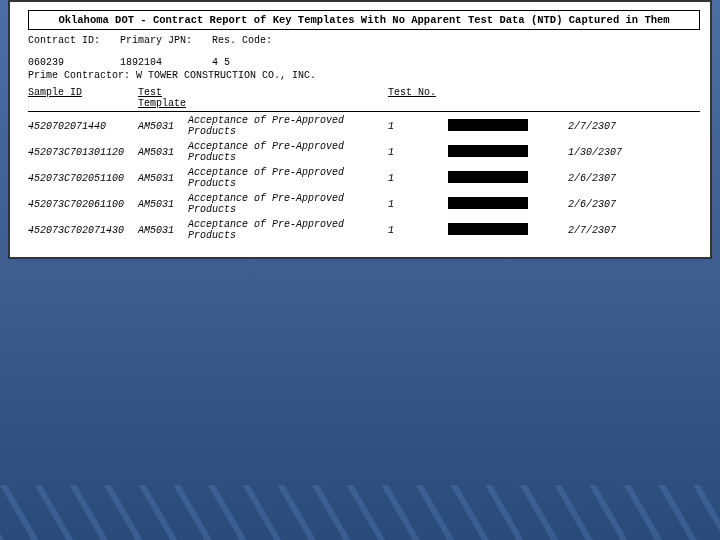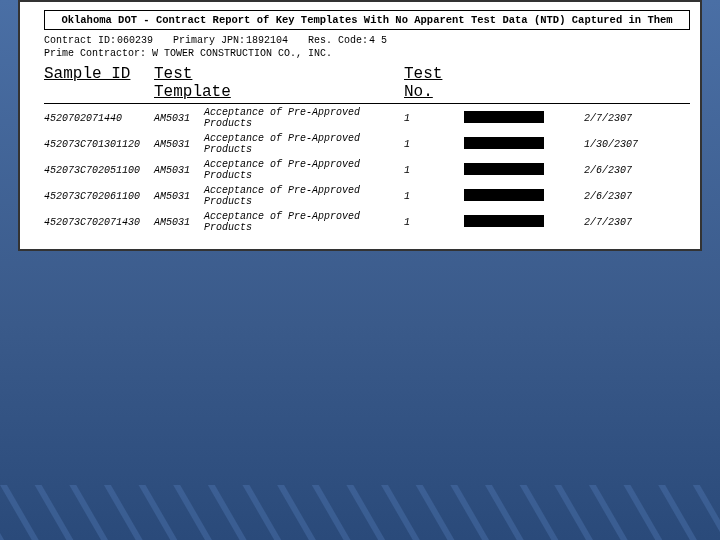--- a/index.html
+++ b/index.html
@@ -23,24 +23,24 @@
     }
 
     .title-text {
       font-size: 32px;
       font-weight: bold;
       color: #ffffff;
       letter-spacing: 0.5px;
     }
 
     .report-container {
-      margin: 0 18px;
+      margin: 0 8px;
       background: #ffffff;
       border: 2px solid #333;
-      padding: 8px 10px 12px 24px;
+      padding: 8px 10px 12px 18px;
       font-size: 10px;
       font-family: 'Courier New', monospace;
       color: #000;
     }
 
     .report-title {
       font-size: 10.5px;
       font-weight: bold;
       text-align: center;
       border: 1px solid #000;
@@ -51,21 +51,22 @@
 
     .report-header-row {
       display: flex;
       gap: 20px;
       margin-bottom: 2px;
       flex-wrap: wrap;
     }
 
     .header-field {
       display: flex;
-      gap: 1px;
+      gap: 11px;
+      flex-direction: column;
     }
 
     .header-label {
       font-weight: normal;
     }
 
     .header-value {
       font-weight: normal;
     }
 
@@ -77,21 +78,21 @@
     .table-section {
       margin-top: 4px;
     }
 
     .table-header-row {
       display: grid;
       grid-template-columns: 110px 50px 200px 60px 120px 90px;
       border-bottom: 1px solid #000;
       padding-bottom: 2px;
       margin-bottom: 3px;
-      font-size: 16px;
+      font-size: 10px;
     }
 
     .table-header-row span {
       font-weight: normal;
       text-decoration: underline;
     }
 
     .table-row {
       display: grid;
       grid-template-columns: 110px 50px 200px 60px 120px 90px;

